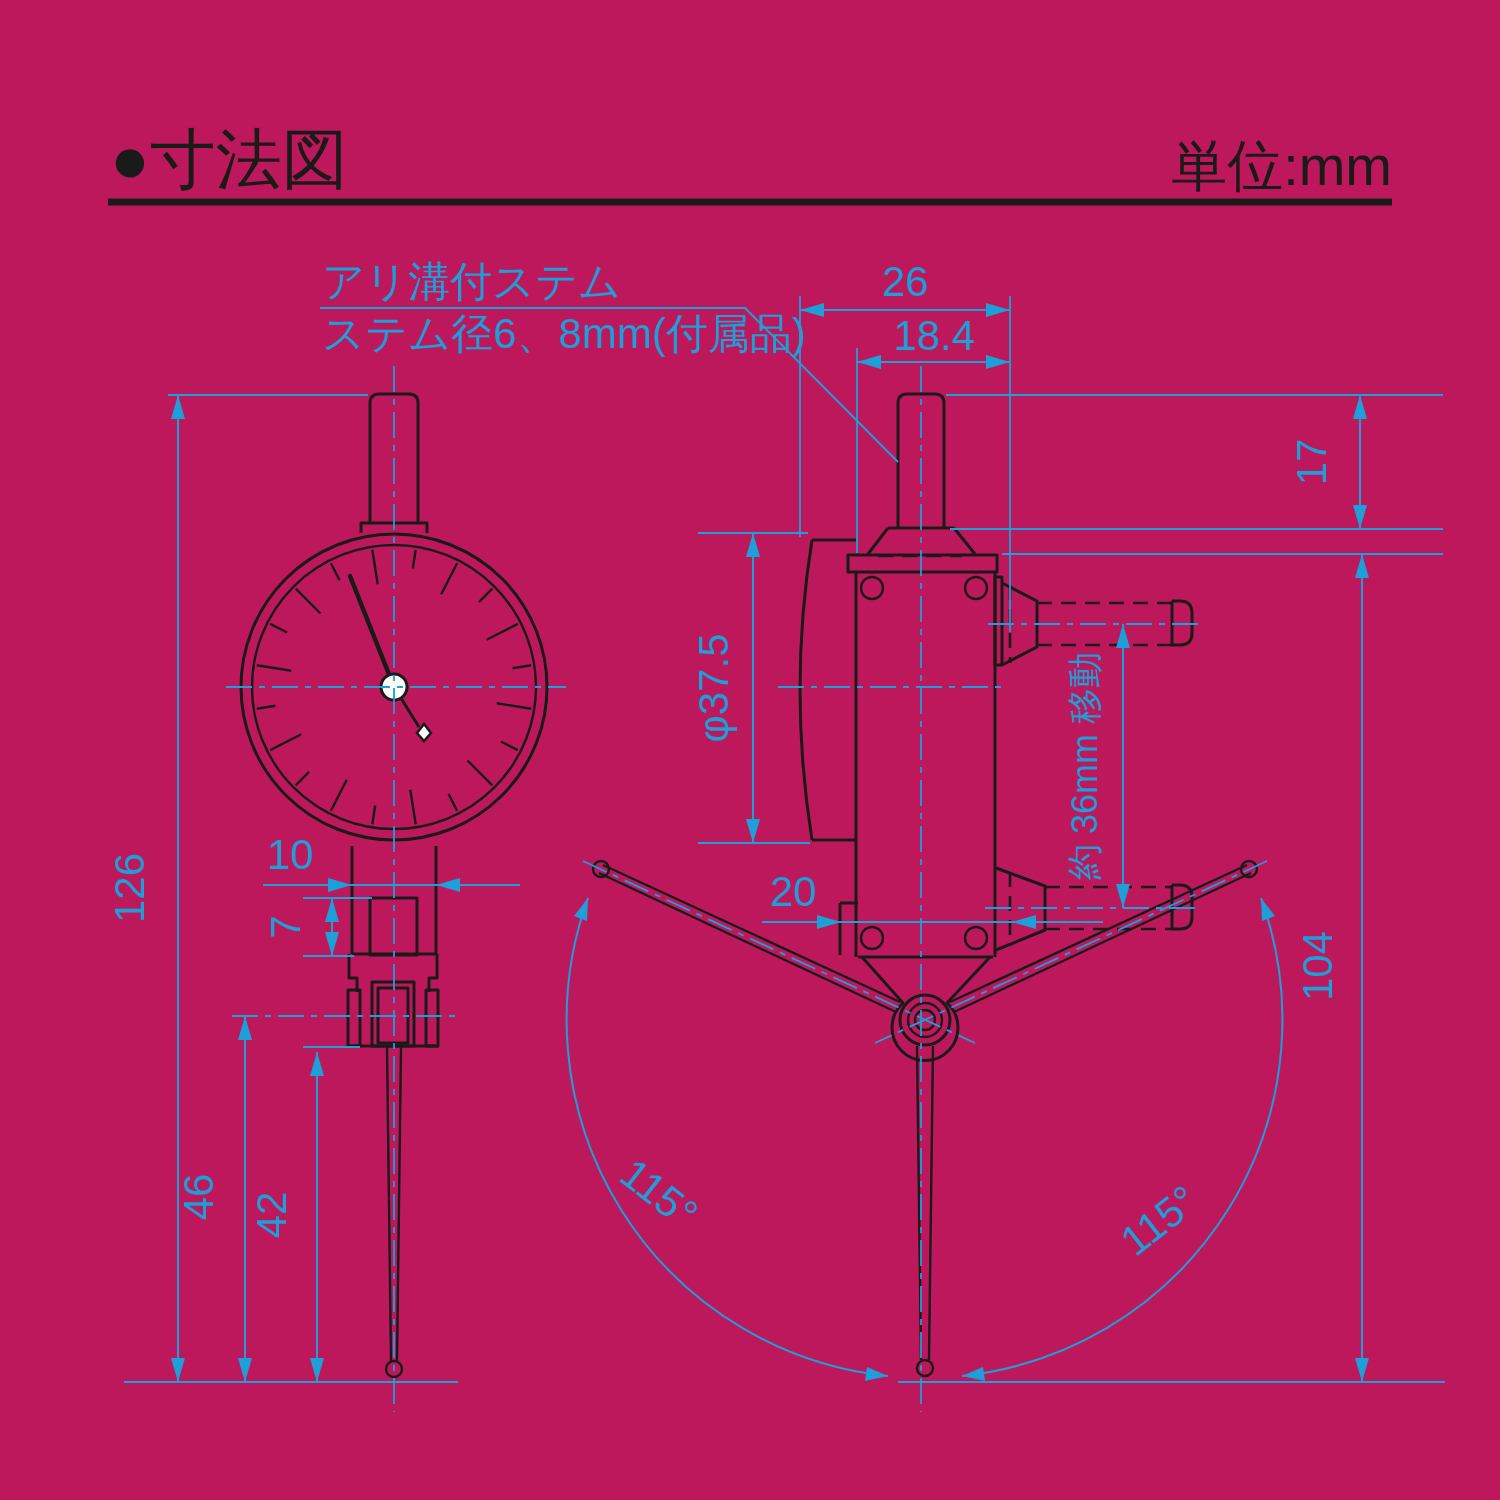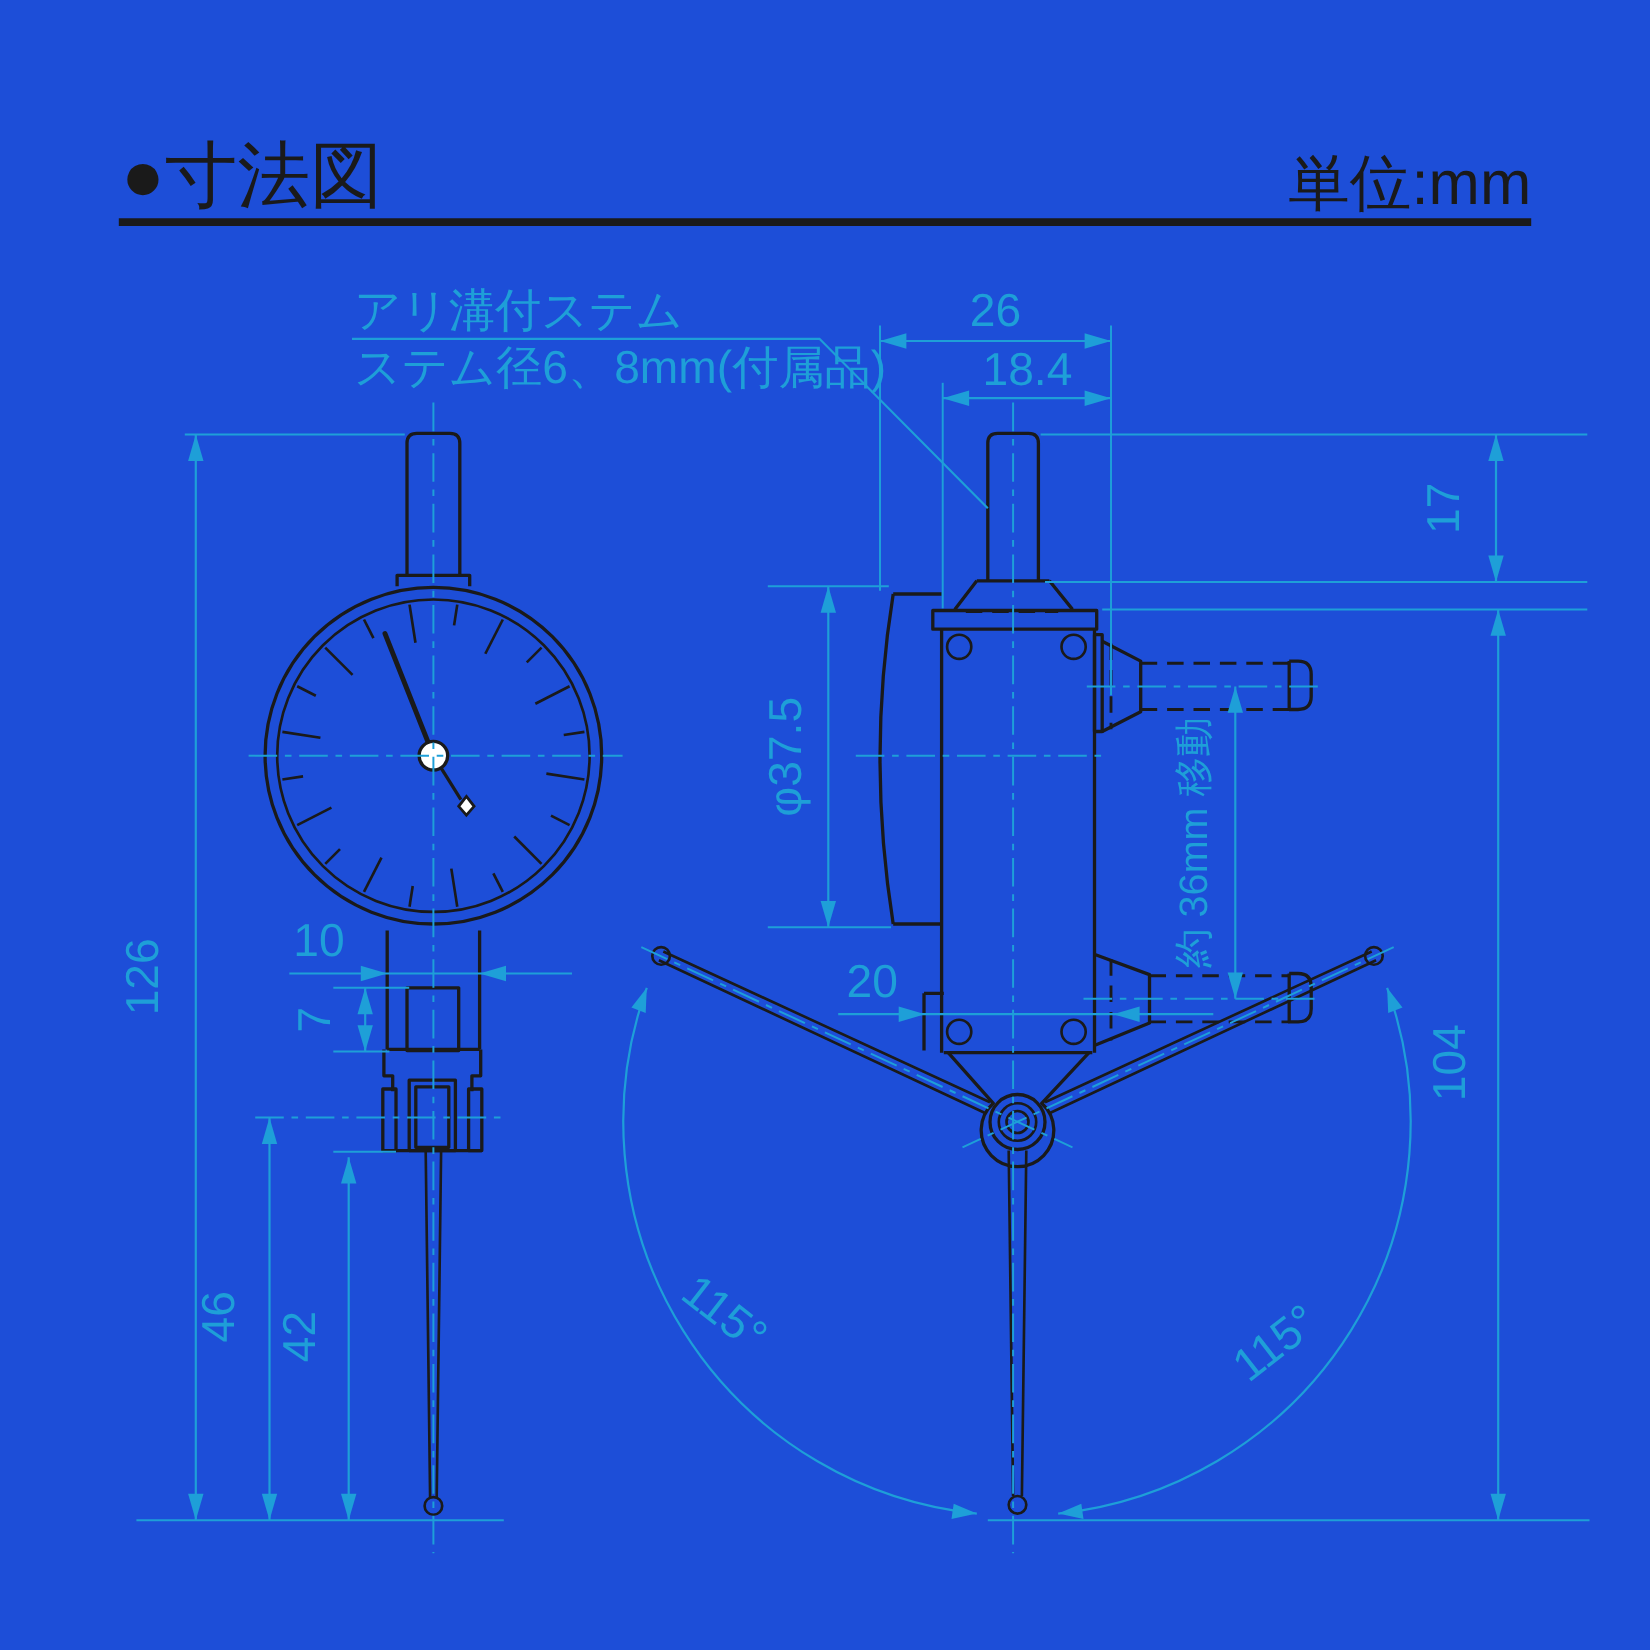--- a/index.html
+++ b/index.html
@@ -1,16 +1,16 @@
 <!DOCTYPE html>
 <html style="--dim: #1E9FD8; --line: #1A1A1A;"><head>
 <meta charset="utf-8">
 <style>
   html,body{margin:0;padding:0;background:#ffffff;}
-  #page{position:relative;width:1500px;height:1500px;background:#1d4ed8;overflow:hidden;
+  #page{position:relative;width:1500px;height:1500px;background:#be185d;overflow:hidden;
         font-family:"Liberation Sans",sans-serif;}
   svg{position:absolute;left:0;top:0;}
   
   .k{stroke:var(--line,#1a1a1a);stroke-width:3;fill:none;stroke-linejoin:round;}
   .k2{stroke:var(--line,#1a1a1a);stroke-width:2.4;fill:none;}
   .kd{stroke:var(--line,#1a1a1a);stroke-width:2.6;fill:none;stroke-dasharray:15 9;}
   
   .c{stroke:var(--dim,#1E9FD8);stroke-width:2;fill:none;}
   .cl{stroke:var(--dim,#1E9FD8);stroke-width:1.8;fill:none;}
   .cc{stroke:var(--dim,#1E9FD8);stroke-width:1.8;fill:none;stroke-dasharray:26 7 6 7;}

